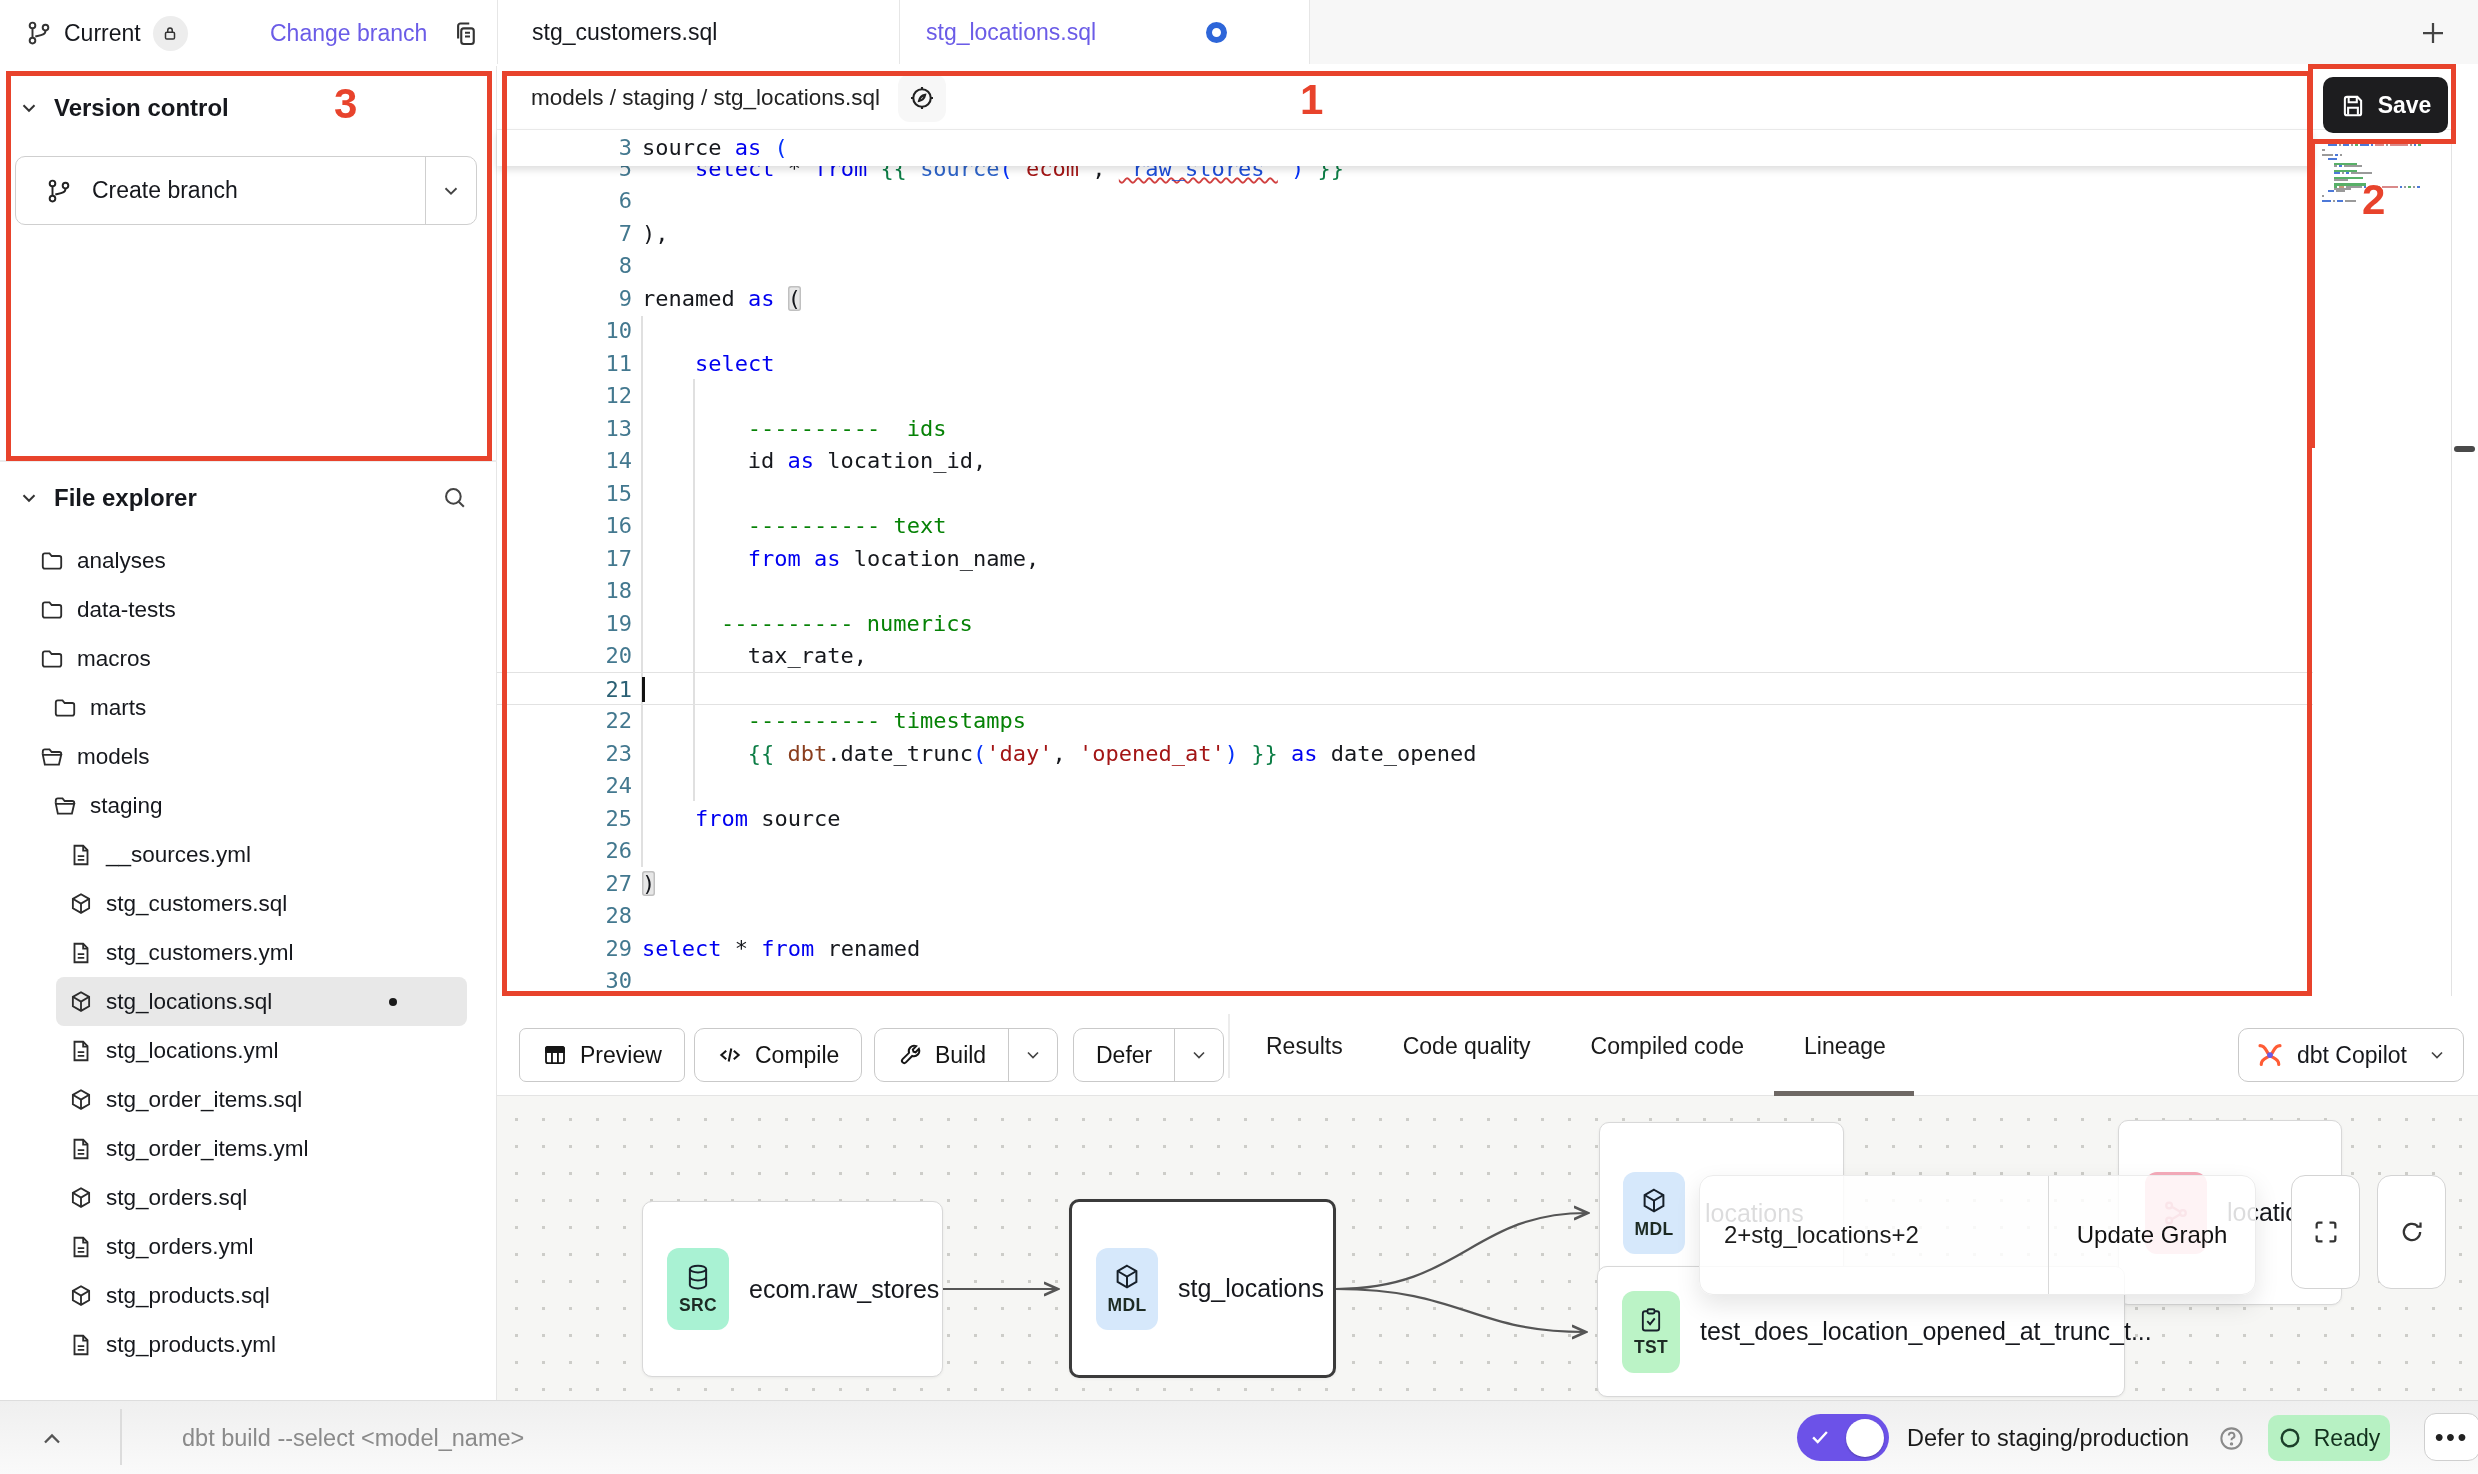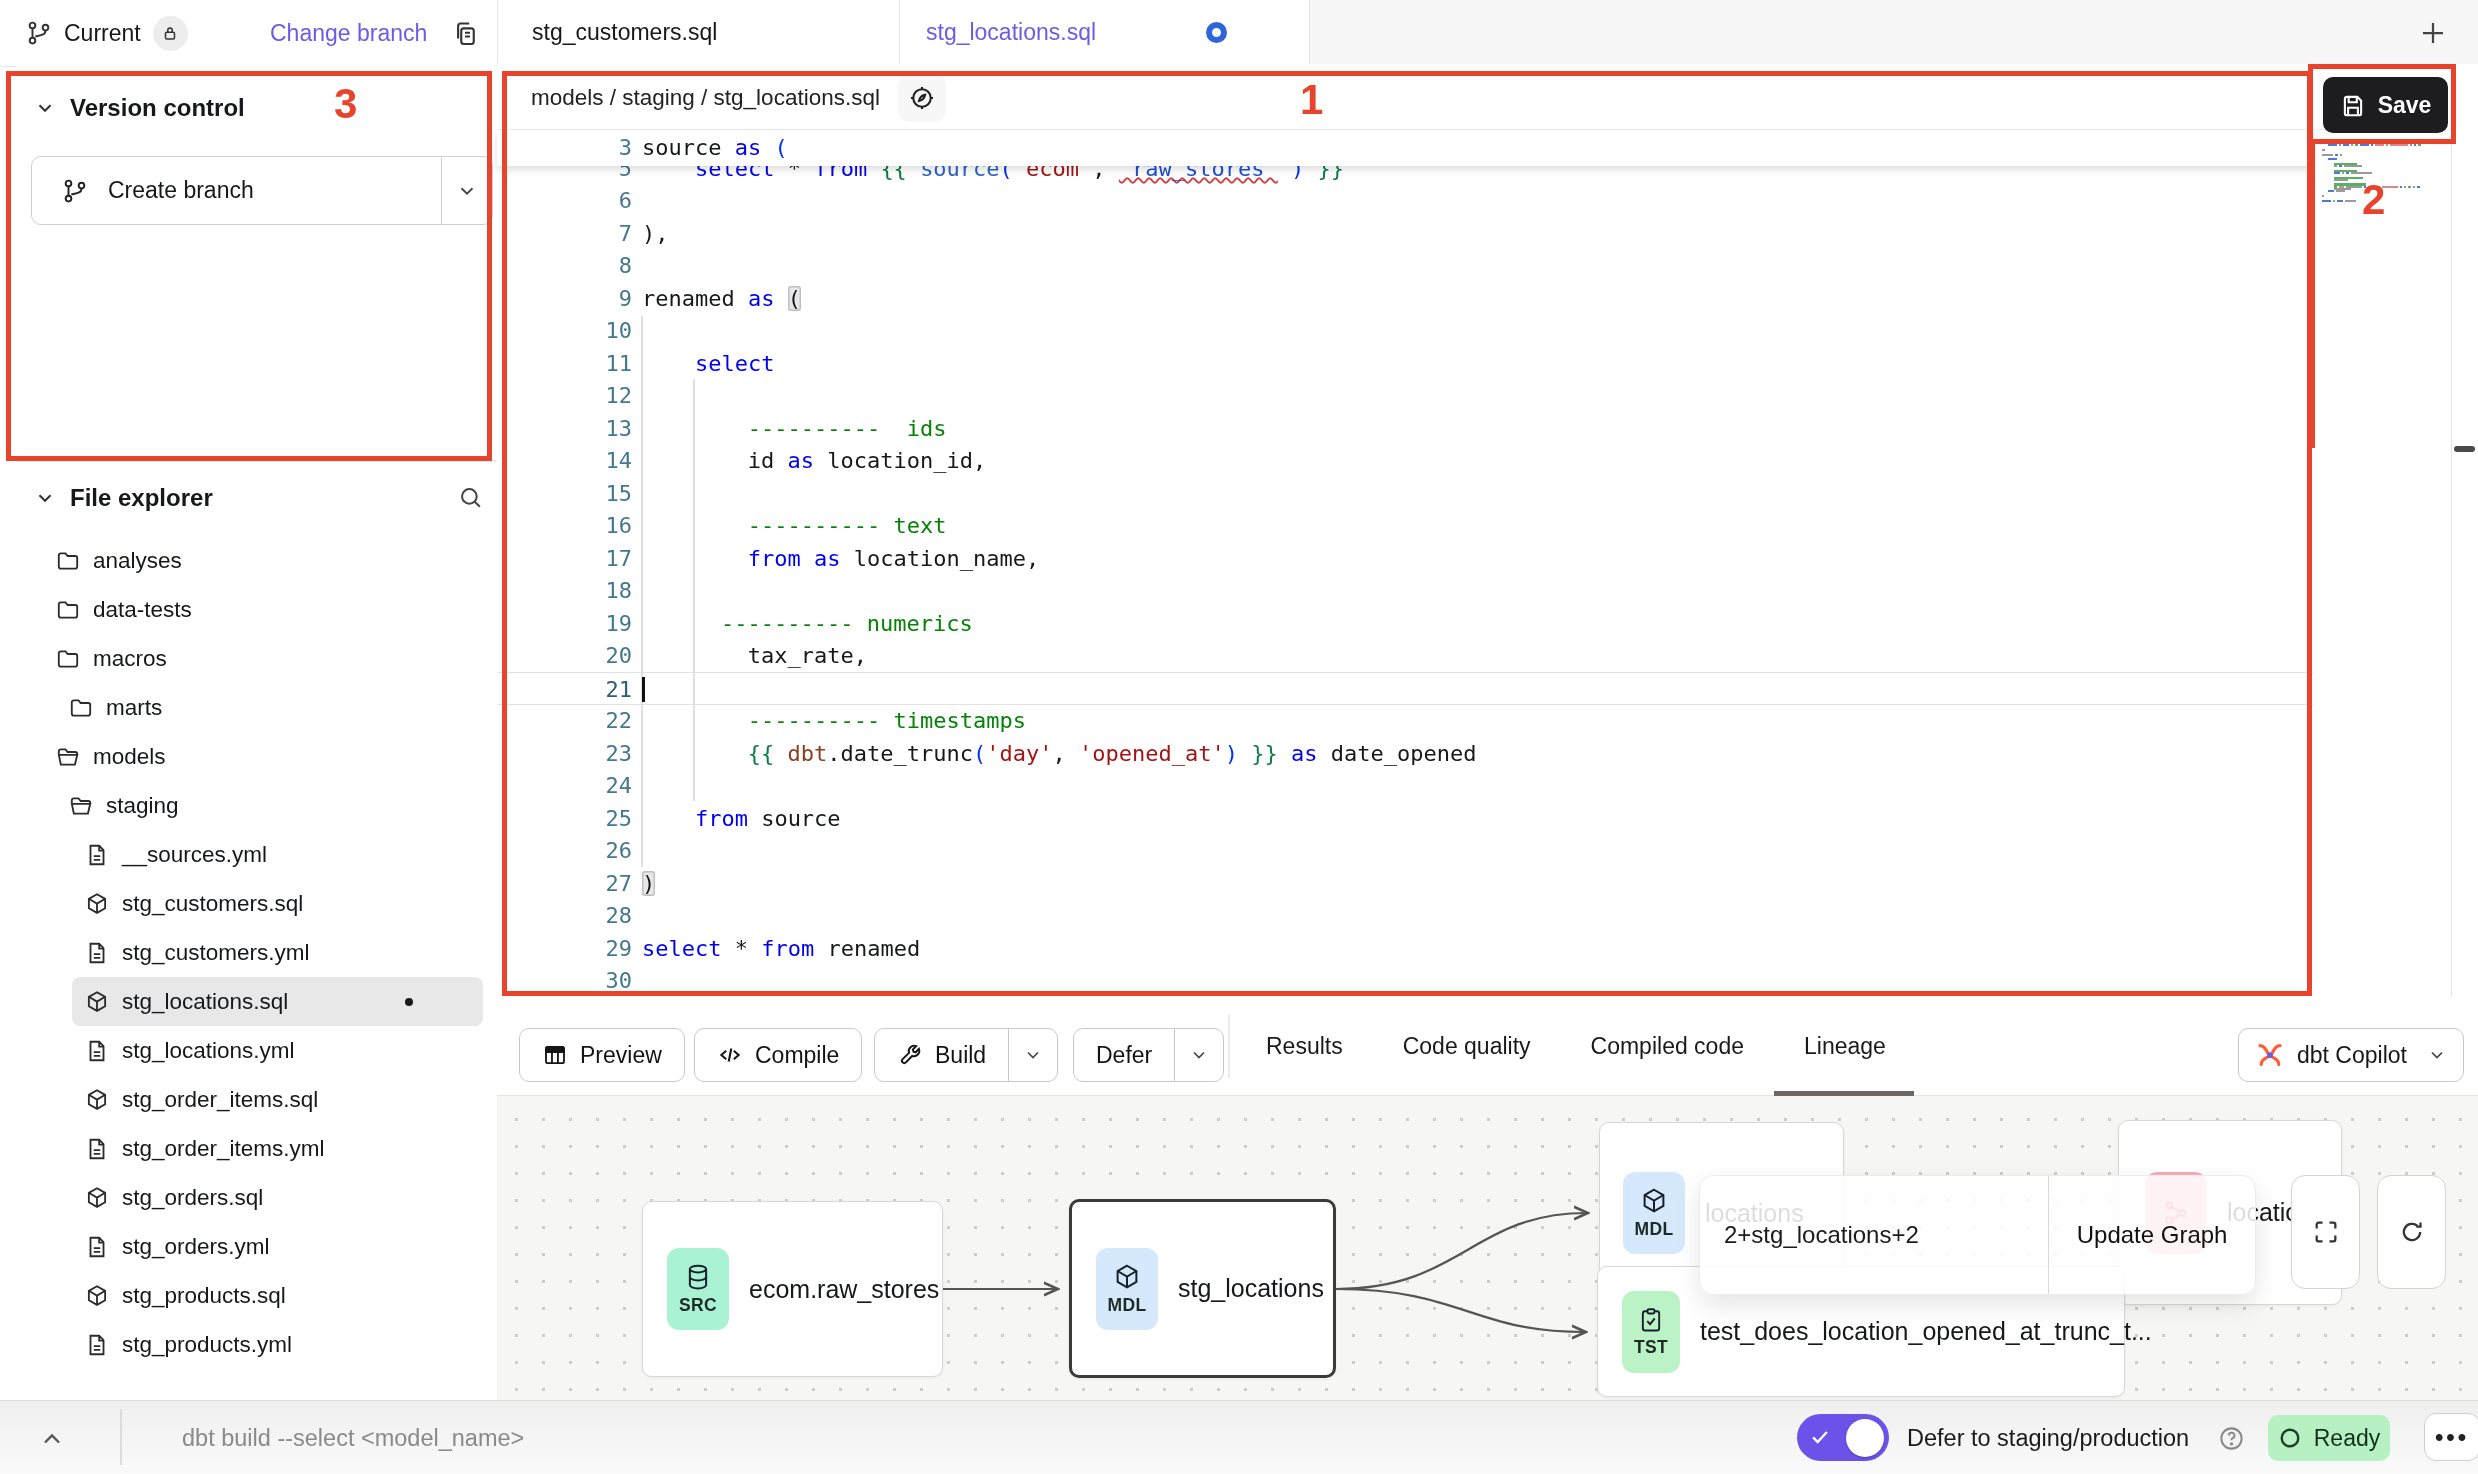--- a/index.html
+++ b/index.html
@@ -14,21 +14,21 @@
   #branch-group{left:26px;top:0;gap:12px;}
   #lock-badge{width:35px;height:35px;border-radius:50%;background:#ededed;display:flex;align-items:center;justify-content:center;}
   #change-branch{left:270px;top:0;color:#6B5CE7;font-weight:500;}
   #copy-icon{left:450px;top:18px;}
   .tab{top:0;height:64px;display:flex;align-items:center;font-size:23px;background:#fff;}
   #tab-1{left:497px;width:402px;border-left:1.5px solid #e6e6e6;padding-left:34px;box-sizing:border-box;}
   #tab-2{left:899px;width:411px;border-left:1.5px solid #e6e6e6;border-right:1.5px solid #e6e6e6;padding-left:26px;box-sizing:border-box;color:#6B5CE7;}
   #tab-dirty-dot{width:9px;height:9px;border:6px solid #2e66d9;border-radius:50%;background:#fff;margin-left:110px;}
   #plus-icon{left:2418px;top:18px;}
   
-  #sidebar{left:16px;top:66px;width:497px;height:1334px;background:#fff;border-right:1.5px solid #e6e6e6;box-sizing:border-box;}
+  #sidebar{left:0;top:66px;width:497px;height:1334px;background:#fff;border-right:1.5px solid #e6e6e6;box-sizing:border-box;}
   .section-header{display:flex;align-items:center;gap:14px;font-size:24px;font-weight:700;}
   #vc-header{position:absolute;left:18px;top:28px;}
   #create-branch{position:absolute;left:15px;top:90px;width:462px;height:69px;border:1.5px solid #cfcfcf;border-radius:10px;background:#fff;display:flex;align-items:center;box-sizing:border-box;}
   #create-branch .main{flex:1;display:flex;align-items:center;gap:20px;padding-left:30px;font-size:23px;font-weight:500;}
   #create-branch .drop{width:50px;height:100%;border-left:1.5px solid #cfcfcf;display:flex;align-items:center;justify-content:center;}
   #sidebar-divider{position:absolute;left:0;top:394px;width:497px;height:1.5px;background:#ececec;}
   #fe-header{position:absolute;left:18px;top:418px;width:455px;}
   #fe-search{position:absolute;right:28px;top:418px;}
   #file-list{position:absolute;left:0;top:470px;width:497px;}
   .frow{height:49px;display:flex;align-items:center;gap:12px;font-size:22.5px;margin-right:30px;border-radius:8px;padding-left:12px;position:relative;}
@@ -59,21 +59,21 @@
   .mseg{display:inline-block;height:2.2px;margin-right:2px;}
   #right-rail{left:2451px;top:66px;width:27px;height:954px;background:#fff;border-left:1.5px solid #e3e3e3;box-sizing:border-box;}
   #rail-dash{position:absolute;left:2px;top:380px;width:21px;height:5.5px;background:#4a4a4a;border-radius:3px;}
   
   #save-btn{left:2323px;top:77px;width:125px;height:56px;background:#1d1d1f;border-radius:10px;display:flex;align-items:center;justify-content:center;gap:12px;color:#fff;font-size:23px;font-weight:600;z-index:6;}
   
   #toolbar-row{left:497px;top:996px;width:1981px;height:100px;background:#fff;border-bottom:1.5px solid #e4e4e4;box-sizing:border-box;}
   .tbtn{position:absolute;top:32px;height:54px;border:1.5px solid #c9c9c9;border-radius:10px;background:#fff;display:flex;align-items:center;box-sizing:border-box;font-size:23px;font-weight:500;color:#141414;}
   .tbtn .seg{display:flex;align-items:center;gap:12px;padding:0 22px;height:100%;}
   .tbtn .drop{width:48px;height:100%;border-left:1.5px solid #c9c9c9;display:flex;align-items:center;justify-content:center;}
-  #btn-preview{left:22px;} #btn-compile{left:197px;} #btn-build{left:377px;} #btn-lint{left:576px;}
+  #btn-preview{left:22px;border-radius:7px;} #btn-compile{left:197px;} #btn-build{left:377px;} #btn-lint{left:576px;}
   #toolbar-sep{position:absolute;left:731px;top:18px;width:1.5px;height:64px;background:#ececec;}
   #panel-tabs{position:absolute;left:731px;top:0;height:100px;display:flex;align-items:center;gap:60px;padding-left:38px;}
   .ptab{position:relative;height:100px;display:flex;align-items:center;font-size:23px;color:#1a1a1a;}
   .ptab.active::after{content:"";position:absolute;left:-30px;right:-28px;bottom:0;height:5px;background:#6e6864;}
   #copilot-btn{position:absolute;left:1741px;top:32px;width:226px;height:54px;border:1.5px solid #c9c9c9;border-radius:10px;background:#fff;display:flex;align-items:center;gap:12px;padding:0 16px;box-sizing:border-box;font-size:23px;font-weight:500;}
   
   #lineage{left:497px;top:1096px;width:1981px;height:304px;background-color:#f6f6f4;
     background-image:radial-gradient(#cdcdc9 1.6px, transparent 1.7px);background-size:27px 27px;background-position:6px 10px;overflow:hidden;}
   .lnode{position:absolute;background:#fff;border:1.5px solid #d8d8d8;border-radius:10px;box-shadow:0 1px 3px rgba(0,0,0,.06);display:flex;align-items:center;box-sizing:border-box;}
   .lnode.selected{border:3px solid #3b3b3b;}

